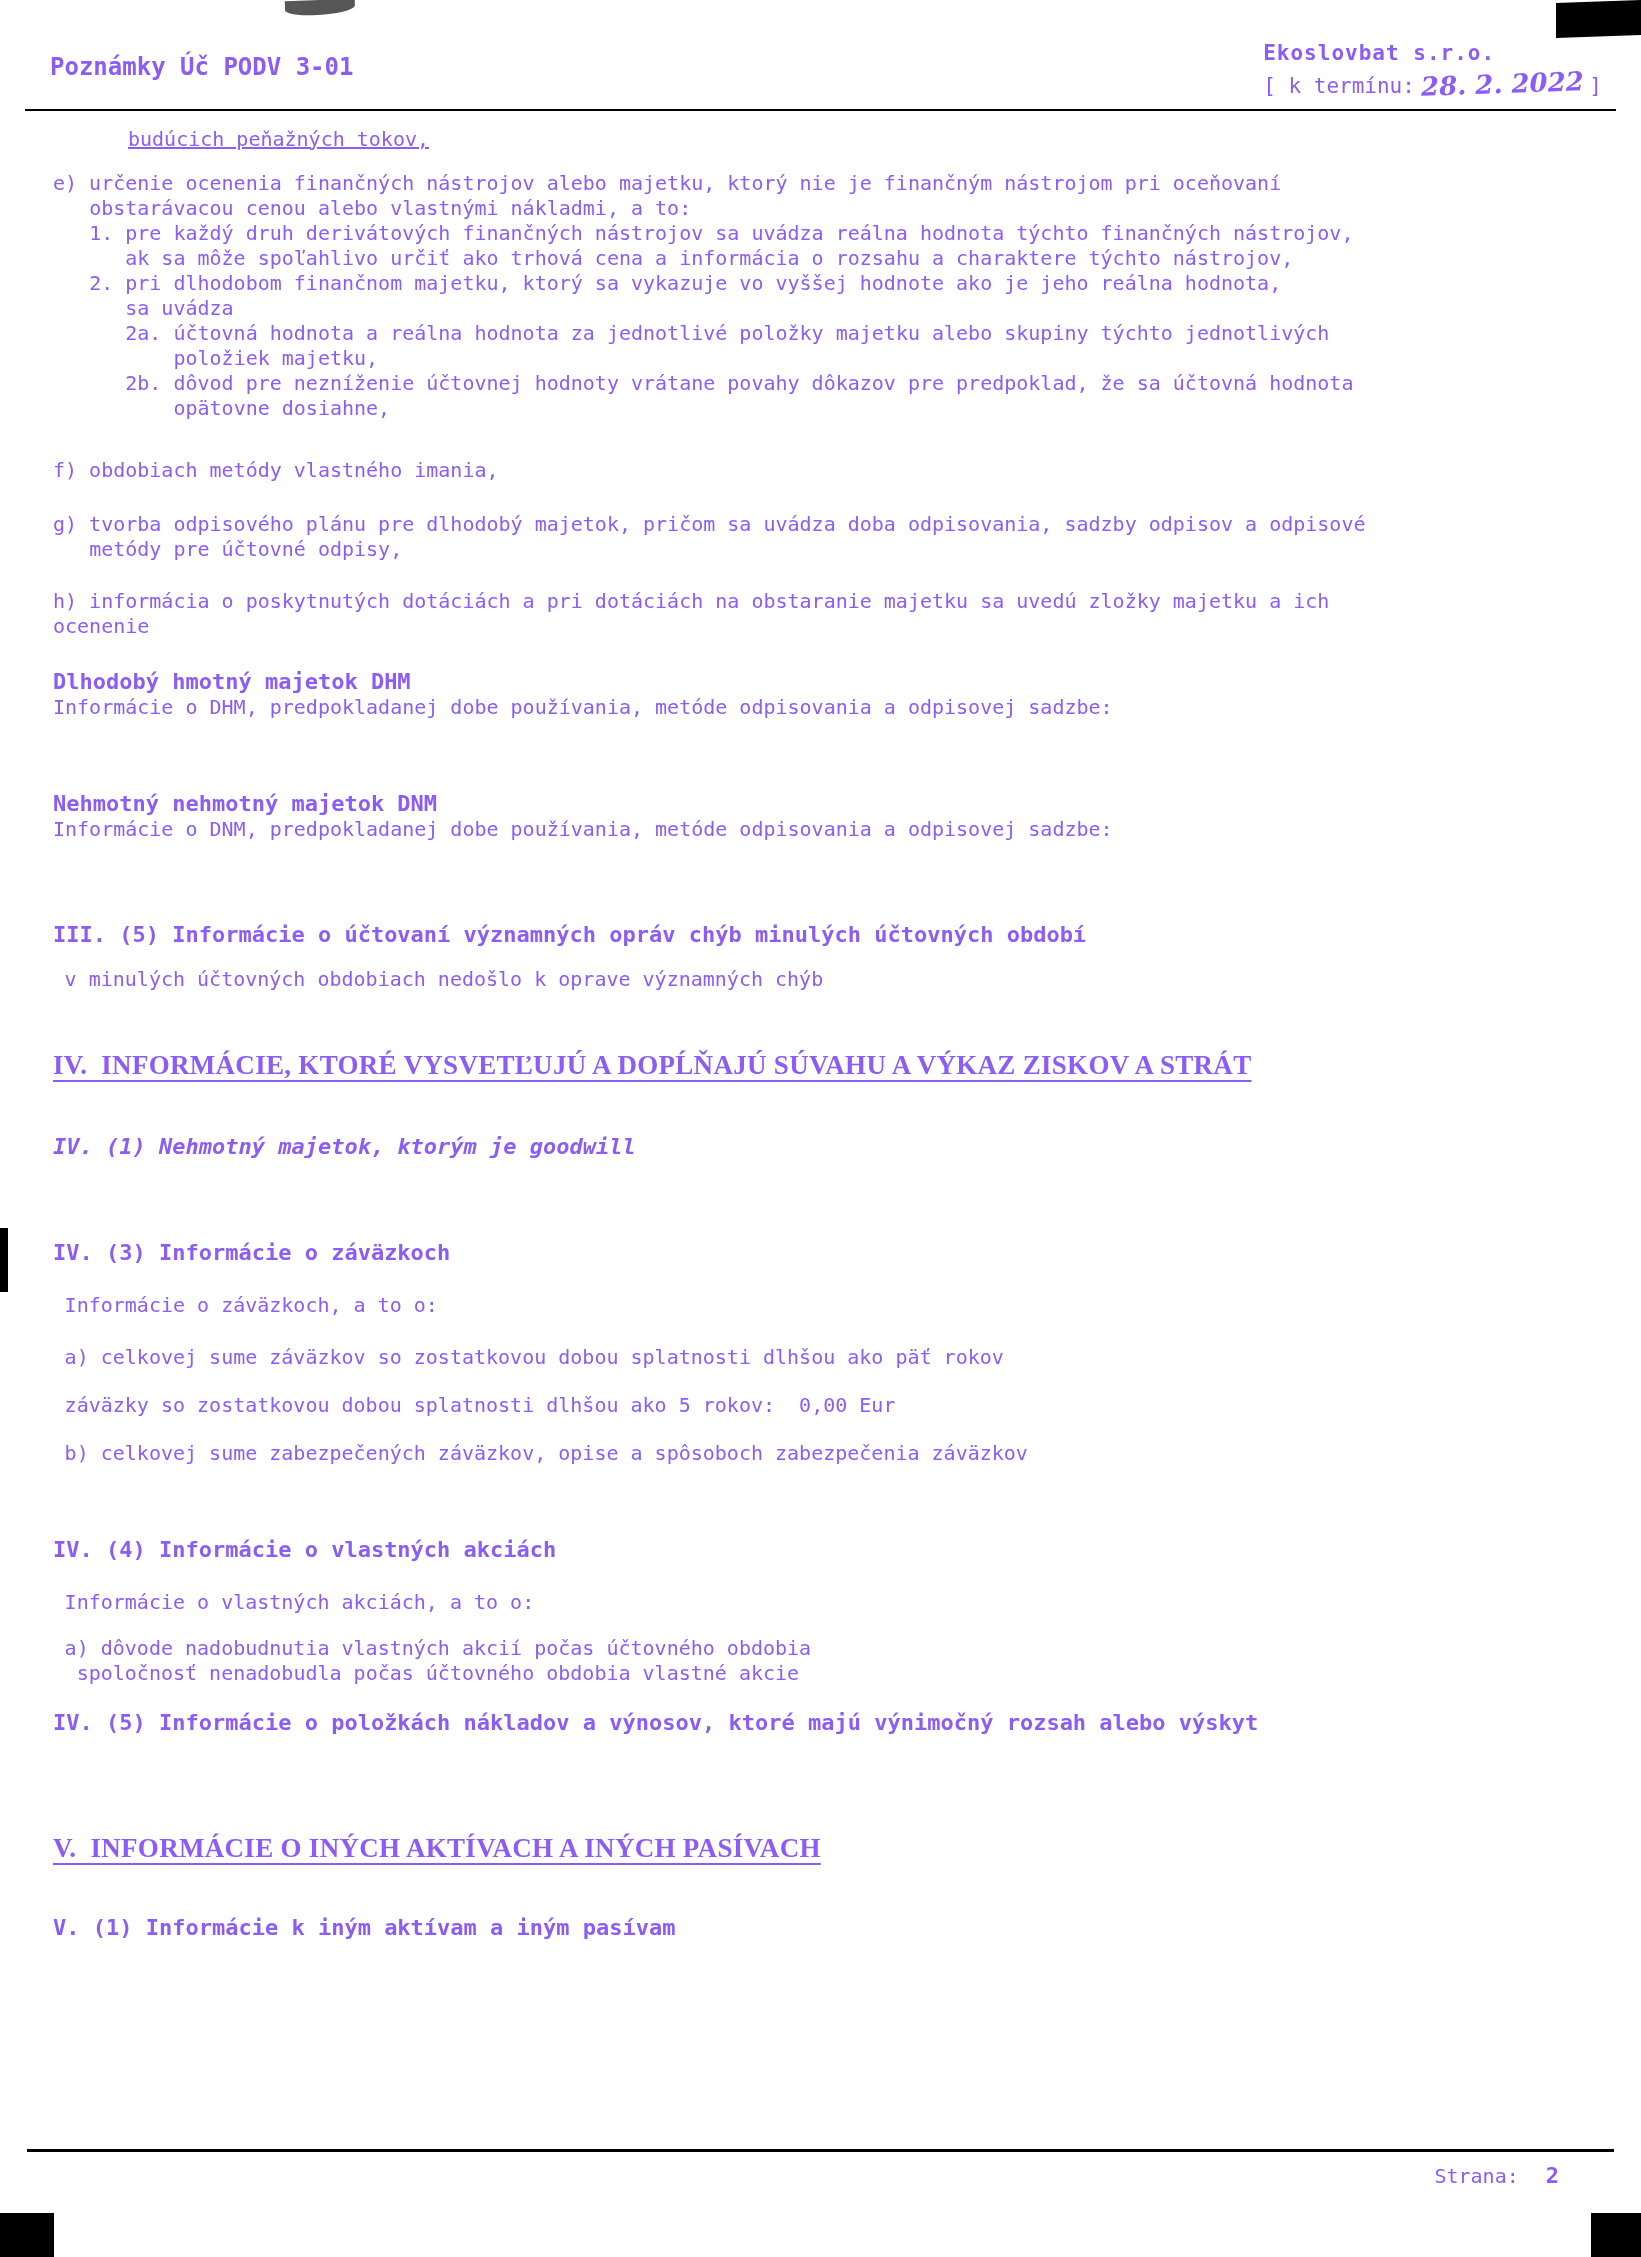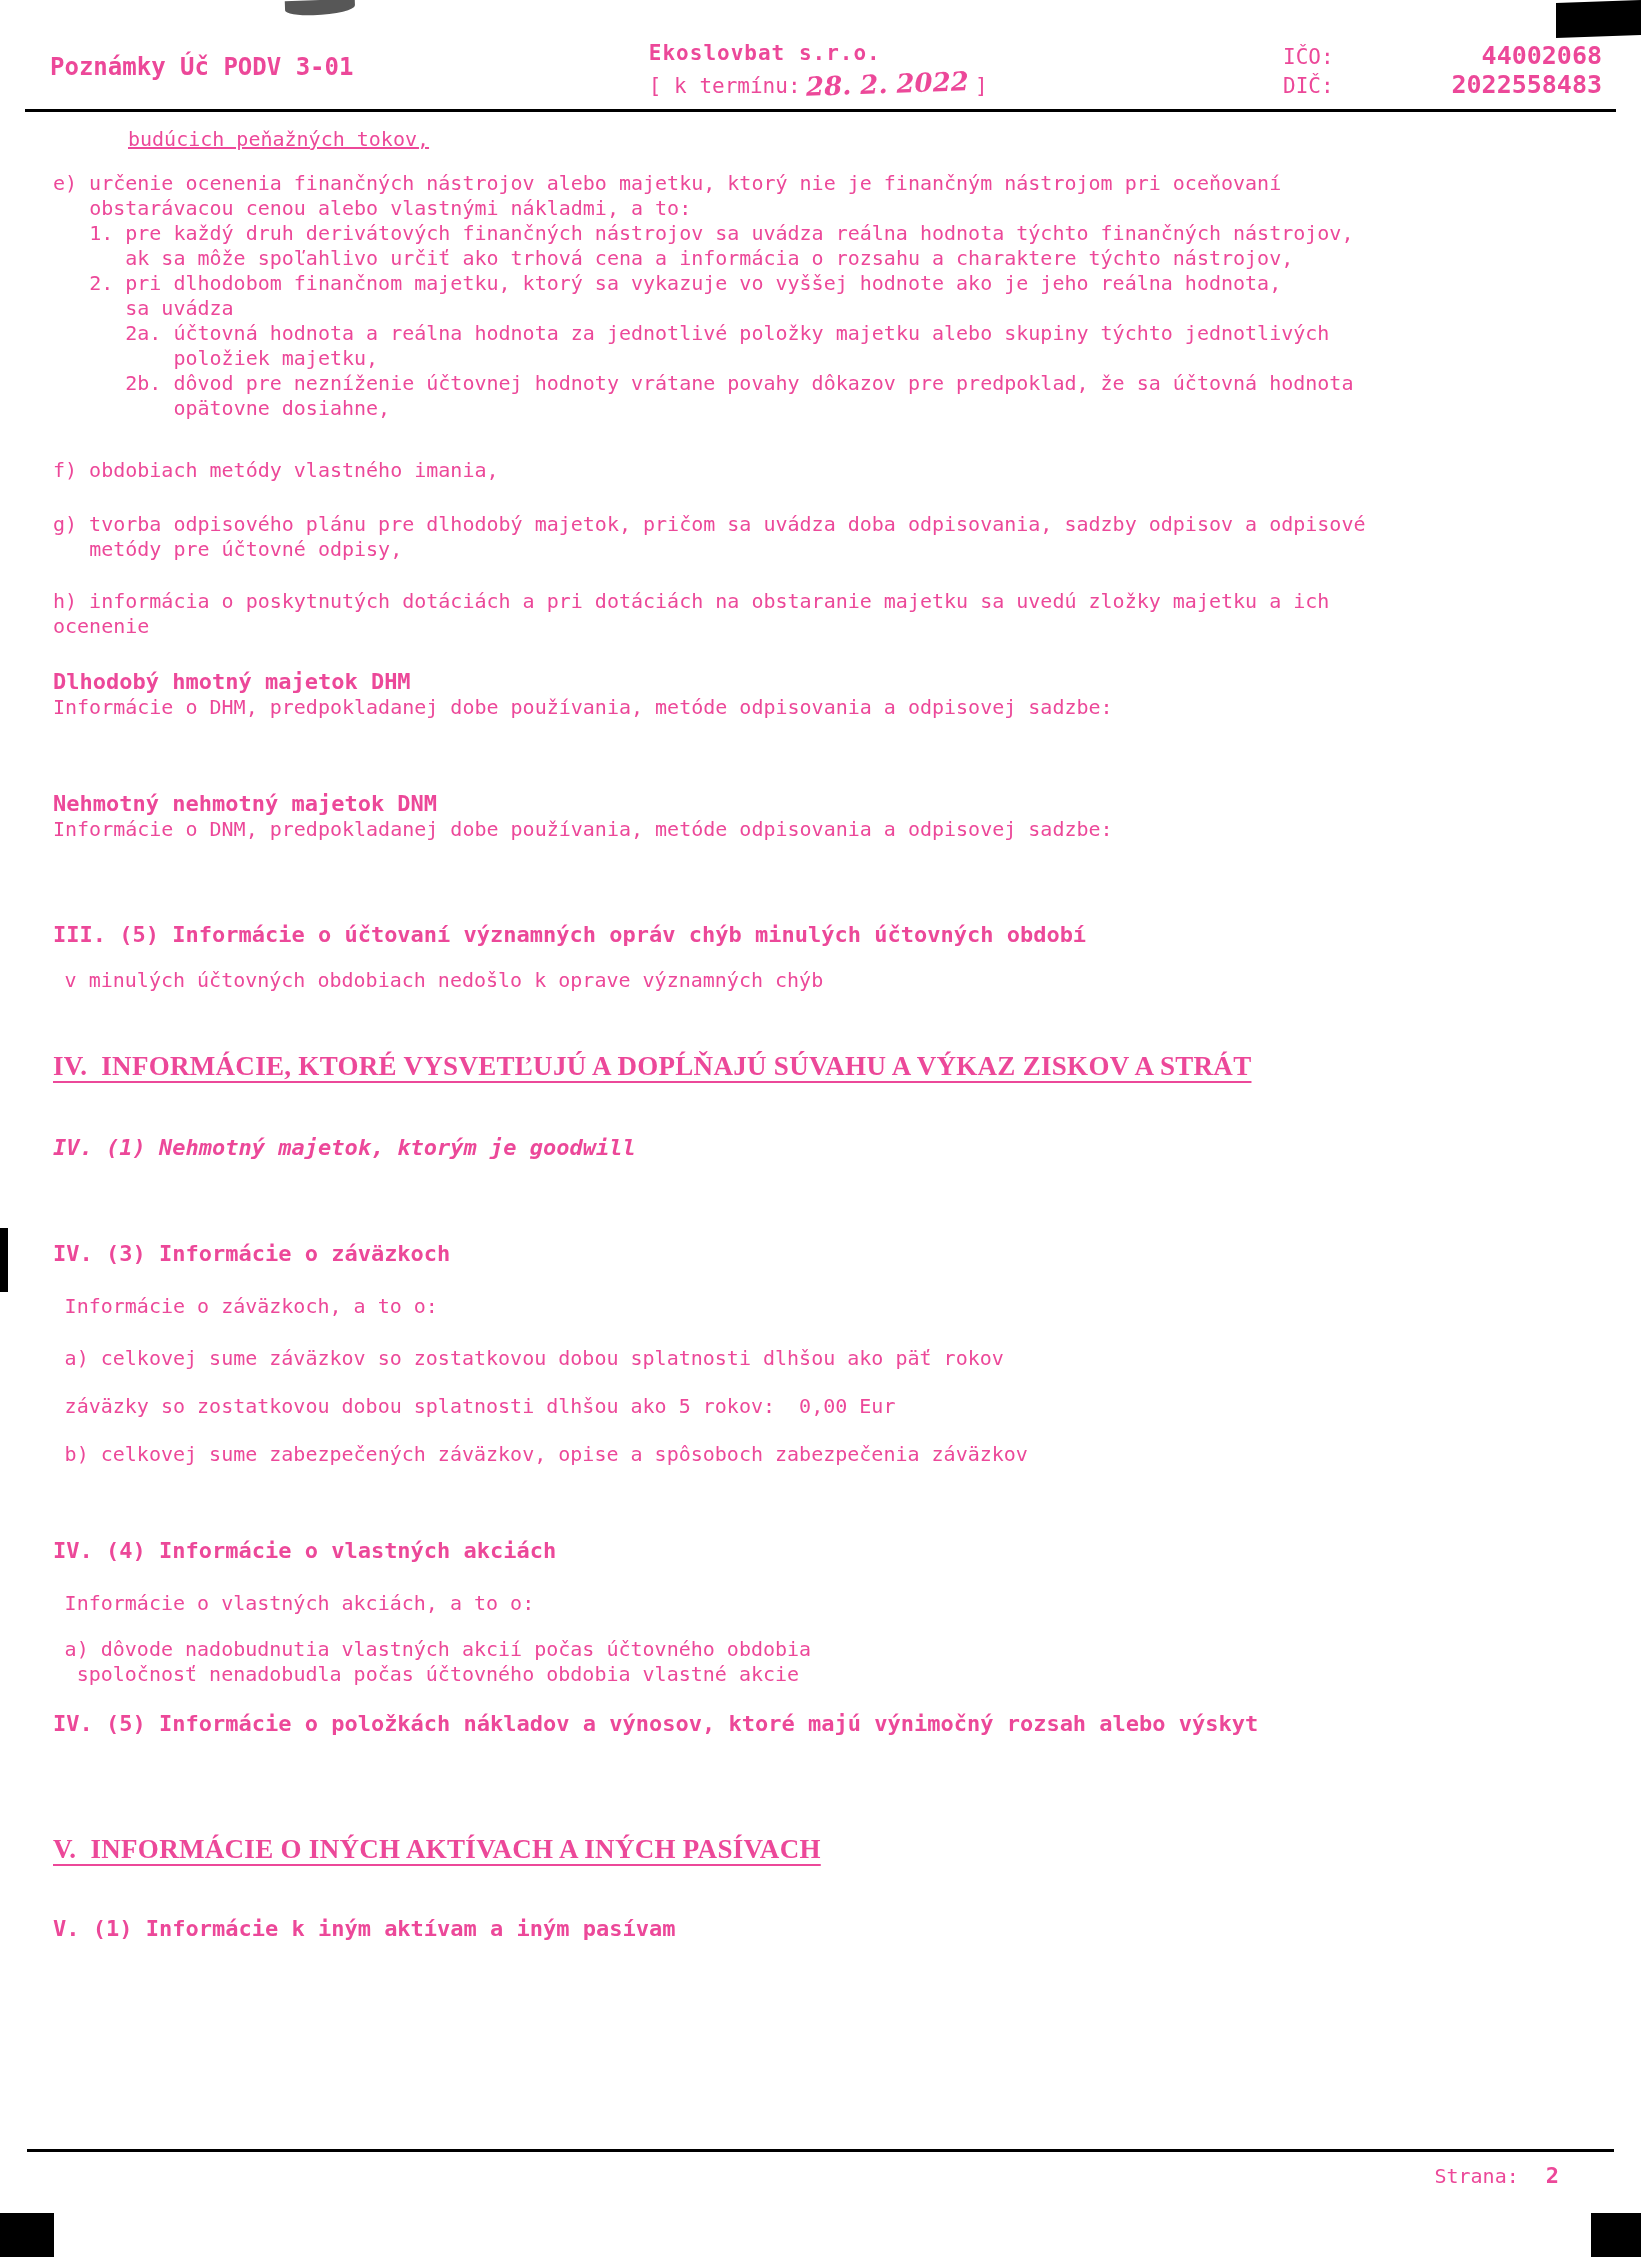--- a/index.html
+++ b/index.html
@@ -2,21 +2,21 @@
 <html><head>
 <meta charset="utf-8">
 <style>
   html, body { margin: 0; padding: 0; background: #e8e8e8; }
   .page {
     position: relative;
     width: 1641px;
     height: 2257px;
     background: #ffffff;
     overflow: hidden;
-    color: #ec4899;
+    color: #8b5cf6;
     font-family: "DejaVu Sans Mono", "Liberation Mono", monospace;
   }
 
   
   .artifact { position: absolute; background: #000; }
   .art-smudge {
     top: 0; left: 285px; width: 70px; height: 14.5px;
     background: #3a3a3a; border-radius: 0 0 60% 40%;
     transform: rotate(-2deg); opacity: .85;
   }
@@ -134,30 +134,20 @@
   <div class="artifact art-br"></div>
 
   <header class="doc-header">
     <div class="form-title">Poznámky Úč PODV 3-01</div>
     <div class="h-center">
       <div class="company">Ekoslovbat s.r.o.</div>
       <div class="term-line">
         <span>[ k termínu:</span><span class="handwritten">28. 2. 2022</span><span>]</span>
       </div>
     </div>
-    <div class="h-right">
-      <div class="id-row">
-        <span class="id-label">IČO:</span>
-        <span class="id-value">44002068</span>
-      </div>
-      <div class="id-row">
-        <span class="id-label">DIČ:</span>
-        <span class="id-value">2022558483</span>
-      </div>
-    </div>
   </header>
   <div class="header-rule"></div>
 
   <main class="doc-body">
     <div class="para indent-1 mt-cont">budúcich peňažných tokov,</div>
 
     <div class="para mt-e">e) určenie ocenenia finančných nástrojov alebo majetku, ktorý nie je finančným nástrojom pri oceňovaní
    obstarávacou cenou alebo vlastnými nákladmi, a to:
    1. pre každý druh derivátových finančných nástrojov sa uvádza reálna hodnota týchto finančných nástrojov,
       ak sa môže spoľahlivo určiť ako trhová cena a informácia o rozsahu a charaktere týchto nástrojov,

